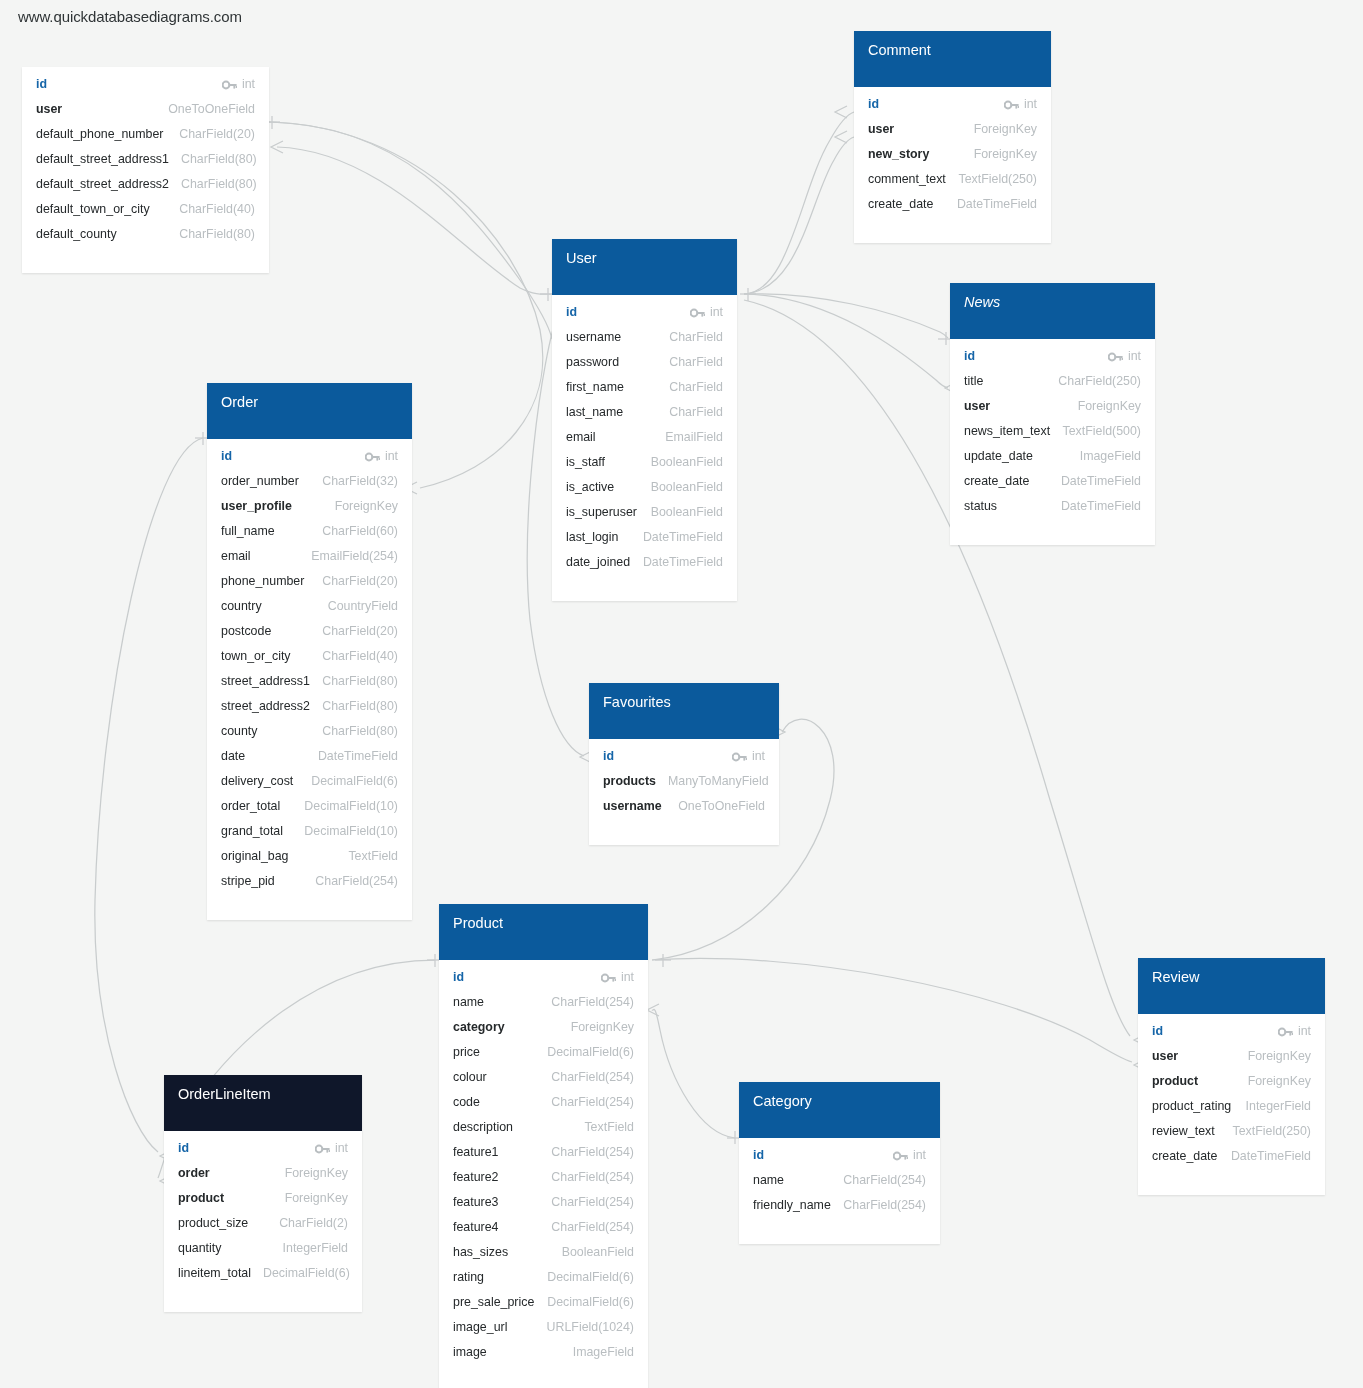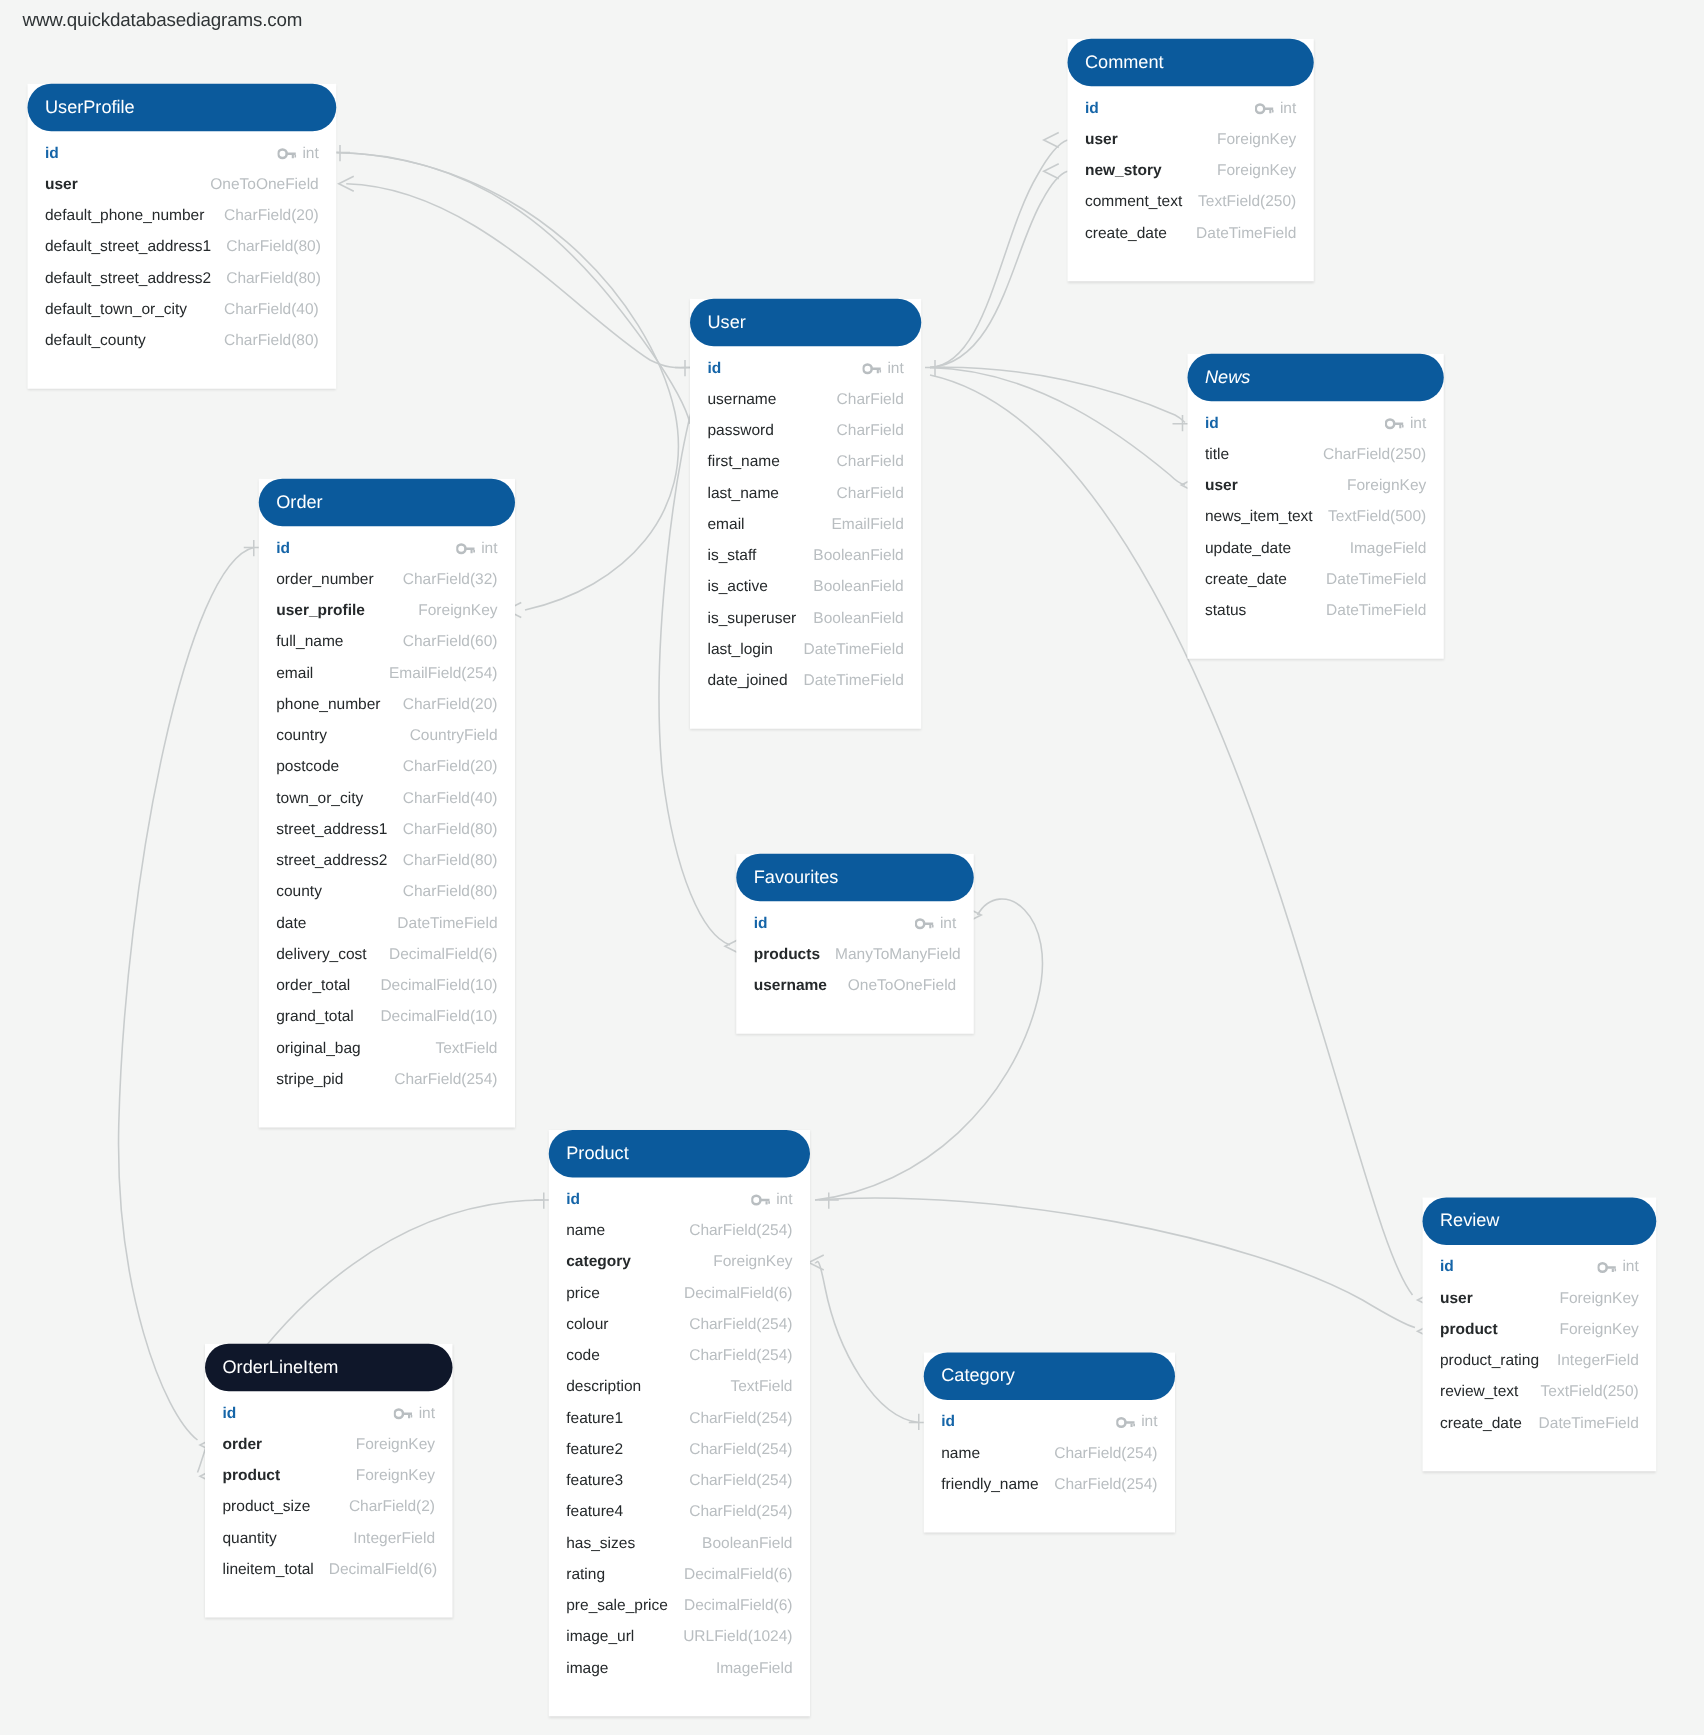--- a/index.html
+++ b/index.html
@@ -39,27 +39,26 @@
   .table {
     position: absolute;
     background: #ffffff;
     box-shadow: 0 1px 2px rgba(0,0,0,0.10);
   }
   .table-header {
     background: #0b5a9c;
     color: #ffffff;
     font-size: 14.5px;
     font-weight: 400;
-    height: 38px;
+    height: 56px;
     line-height: 38px;
     padding: 0 0 0 14px;
     box-sizing: border-box;
     white-space: nowrap;
     overflow: hidden;
-    border-radius: 19px;
   }
   .table-body {
     padding: 5px 0 26px 0;
   }
   .row {
     height: 25px;
     line-height: 25px;
     display: flex;
     align-items: center;
     padding: 0 14px 0 14px;
@@ -168,21 +167,20 @@
       <path d="M 172 1150 L 160 1156 L 172 1162"></path>
       <path d="M 172 1175 L 160 1181 L 172 1187"></path>
       <path d="M 1146 1034 L 1134 1040 L 1146 1046"></path>
       <path d="M 1146 1059 L 1134 1065 L 1146 1071"></path>
       <path d="M 659 1004 L 647 1010 L 659 1016"></path>
     </g>
   </svg>
 
   <div id="tables-layer">
       <div class="table" style="left: 22px; top: 67px; width: 247px;">
-        <div class="table-header" style="background: rgb(11, 90, 156);">UserProfile</div>
         <div class="table-body">
           <div class="row pk">
             <span class="col-name">id</span>
             <span class="col-spacer"></span>
             <span class="key-icon">
               <svg width="15" height="10" viewBox="0 0 15 10" xmlns="http://www.w3.org/2000/svg">
                 <circle cx="4" cy="5" r="3.4" fill="none" stroke="#b9bec1" stroke-width="2"></circle>
                 <rect x="6.6" y="4" width="8" height="2" fill="#b9bec1"></rect>
                 <rect x="11.4" y="6" width="1.7" height="2.6" fill="#b9bec1"></rect>
                 <rect x="13.6" y="6" width="1.4" height="2" fill="#b9bec1"></rect>

